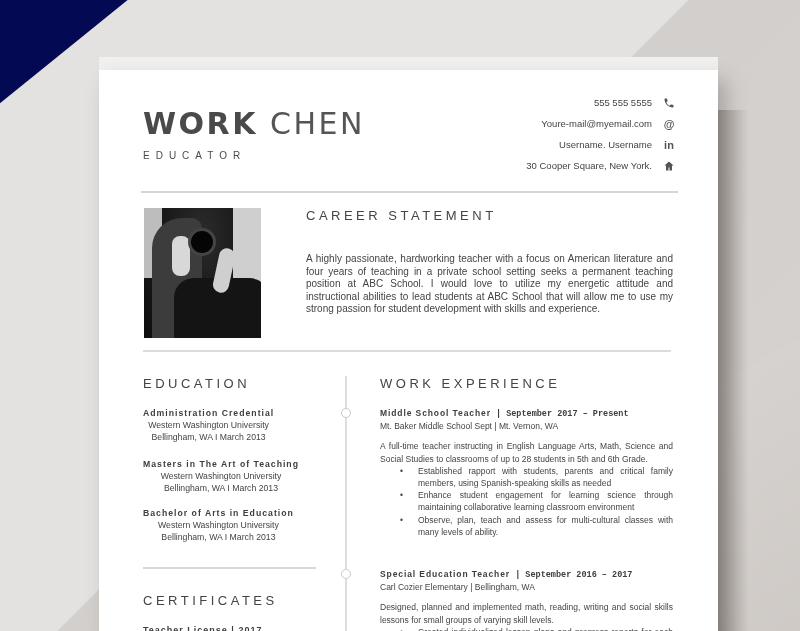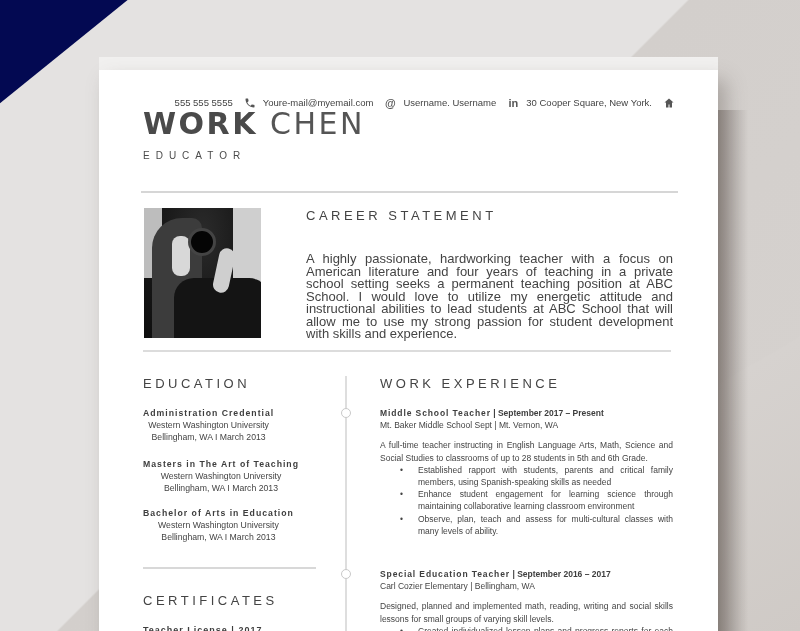--- a/index.html
+++ b/index.html
@@ -52,21 +52,21 @@
     font-family: "DejaVu Sans", sans-serif;
   }
   .name .first { font-weight: bold; }
   .name .last { font-weight: normal; color: #555; }
   .title {
     position: absolute; left: 44px; top: 80px;
     font-size: 10px; letter-spacing: 6px; color: #4a4a4a;
   }
   .contacts {
     position: absolute; right: 42px; top: 25px;
-    display: flex; flex-direction: row; align-items: flex-end; gap: 6px;
+    display: flex; flex-direction: column; align-items: flex-end; gap: 6px;
   }
   .contact-row {
     display: flex; align-items: center; gap: 10px; height: 15px;
     font-size: 9.5px; color: #444;
   }
   .contact-row .icon {
     width: 14px; height: 14px; display: flex; align-items: center; justify-content: center;
     color: #555; font-weight: bold; font-size: 11px;
   }
   .rule-top {
@@ -84,21 +84,21 @@
   .photo .hand1 { position:absolute; left:28px; top:28px; width:18px; height:40px; background:#d8d8d8; border-radius:8px; }
   .photo .hand2 { position:absolute; left:72px; top:40px; width:16px; height:45px; background:#cfcfcf; border-radius:8px; transform:rotate(12deg); }
   .photo .body { position:absolute; left:30px; top:70px; width:95px; height:70px; background:#141414; border-radius:20px 20px 0 0; }
 
   .career-heading {
     position: absolute; left: 207px; top: 138px;
     font-size: 13px; letter-spacing: 3.5px; color: #444;
   }
   .career-text {
     position: absolute; left: 207px; top: 183px; width: 367px;
-    font-size: 13px; line-height: 12.5px; color: #444; text-align: justify;
+    font-size: 10px; line-height: 12.5px; color: #444; text-align: justify;
   }
   .rule-mid {
     position: absolute; left: 44px; top: 280px; width: 528px; height: 2px; background: #dcdcdc;
   }
   .timeline {
     position: absolute; left: 246px; top: 306px; width: 2px; height: 274px; background: #dedede;
   }
   .dot {
     position: absolute; left: 242px; width: 10px; height: 10px; border-radius: 50%;
     background: #fff; border: 1px solid #c9c9c9;
@@ -110,21 +110,21 @@
   .edu-item .degree { font-weight: bold; letter-spacing: 1px; color: #3e3e3e; }
   .rule-left {
     position: absolute; left: 44px; top: 497px; width: 173px; height: 2px; background: #d8d8d8;
   }
   .cert-item {
     position: absolute; left: 44px; top: 555px; font-size: 9px; font-weight: bold; letter-spacing: 1px; color: #3e3e3e;
   }
 
   .job { position: absolute; left: 281px; width: 293px; font-size: 8.5px; line-height: 12.2px; color: #444; }
   .job .job-title { font-weight: bold; letter-spacing: 0.9px; color: #3e3e3e; }
-  .job .job-dates { font-weight: bold; color: #3e3e3e; }
+  .job .job-dates { font-weight: bold; color: #3e3e3e; font-family: Liberation Mono, monospace; }
   .job .job-org { margin-bottom: 8px; }
   .job .desc { text-align: justify; }
   .job ul { list-style: none; margin-left: 20px; }
   .job li { position: relative; padding-left: 18px; text-align: justify; }
   .job li::before { content: "•"; position: absolute; left: 0; top: 0; color: #444; }
 </style>
 </head>
 <body>
 
 <div class="bg-light"></div>

